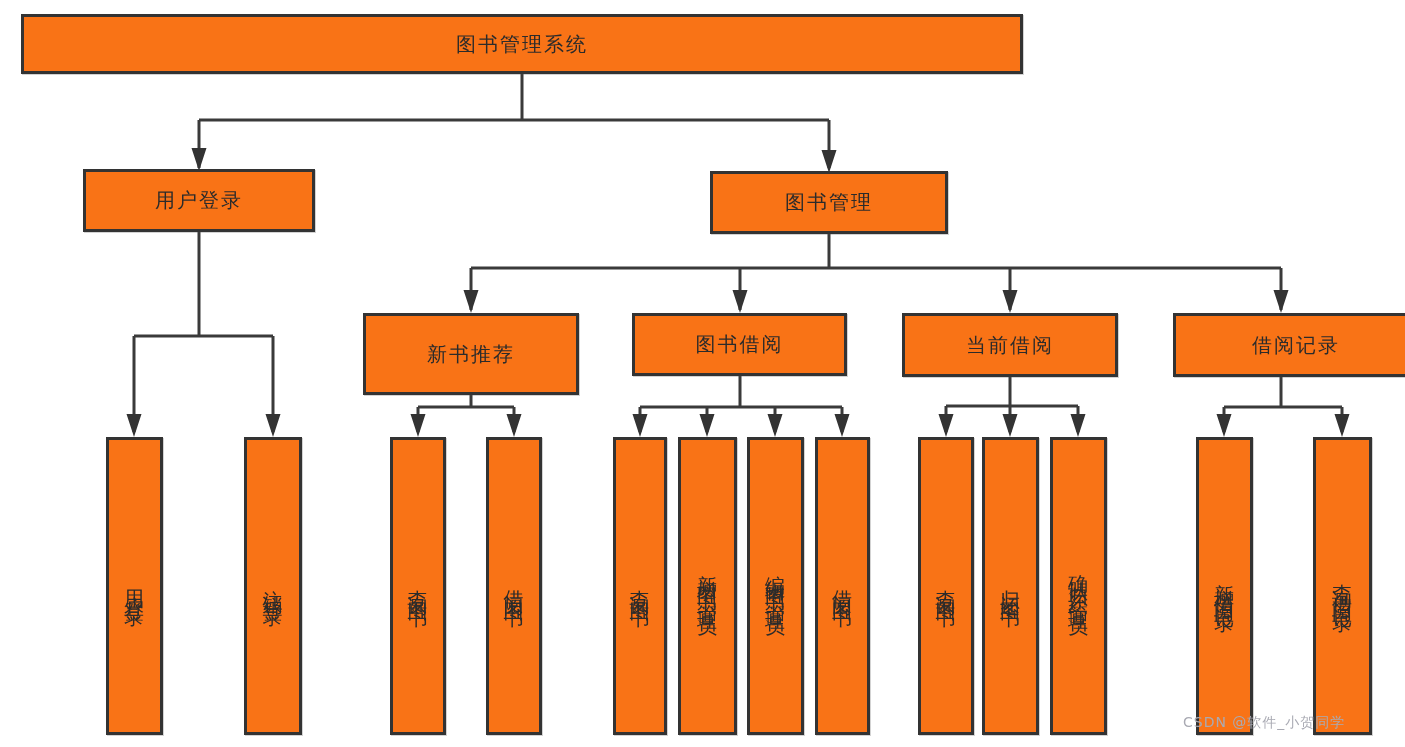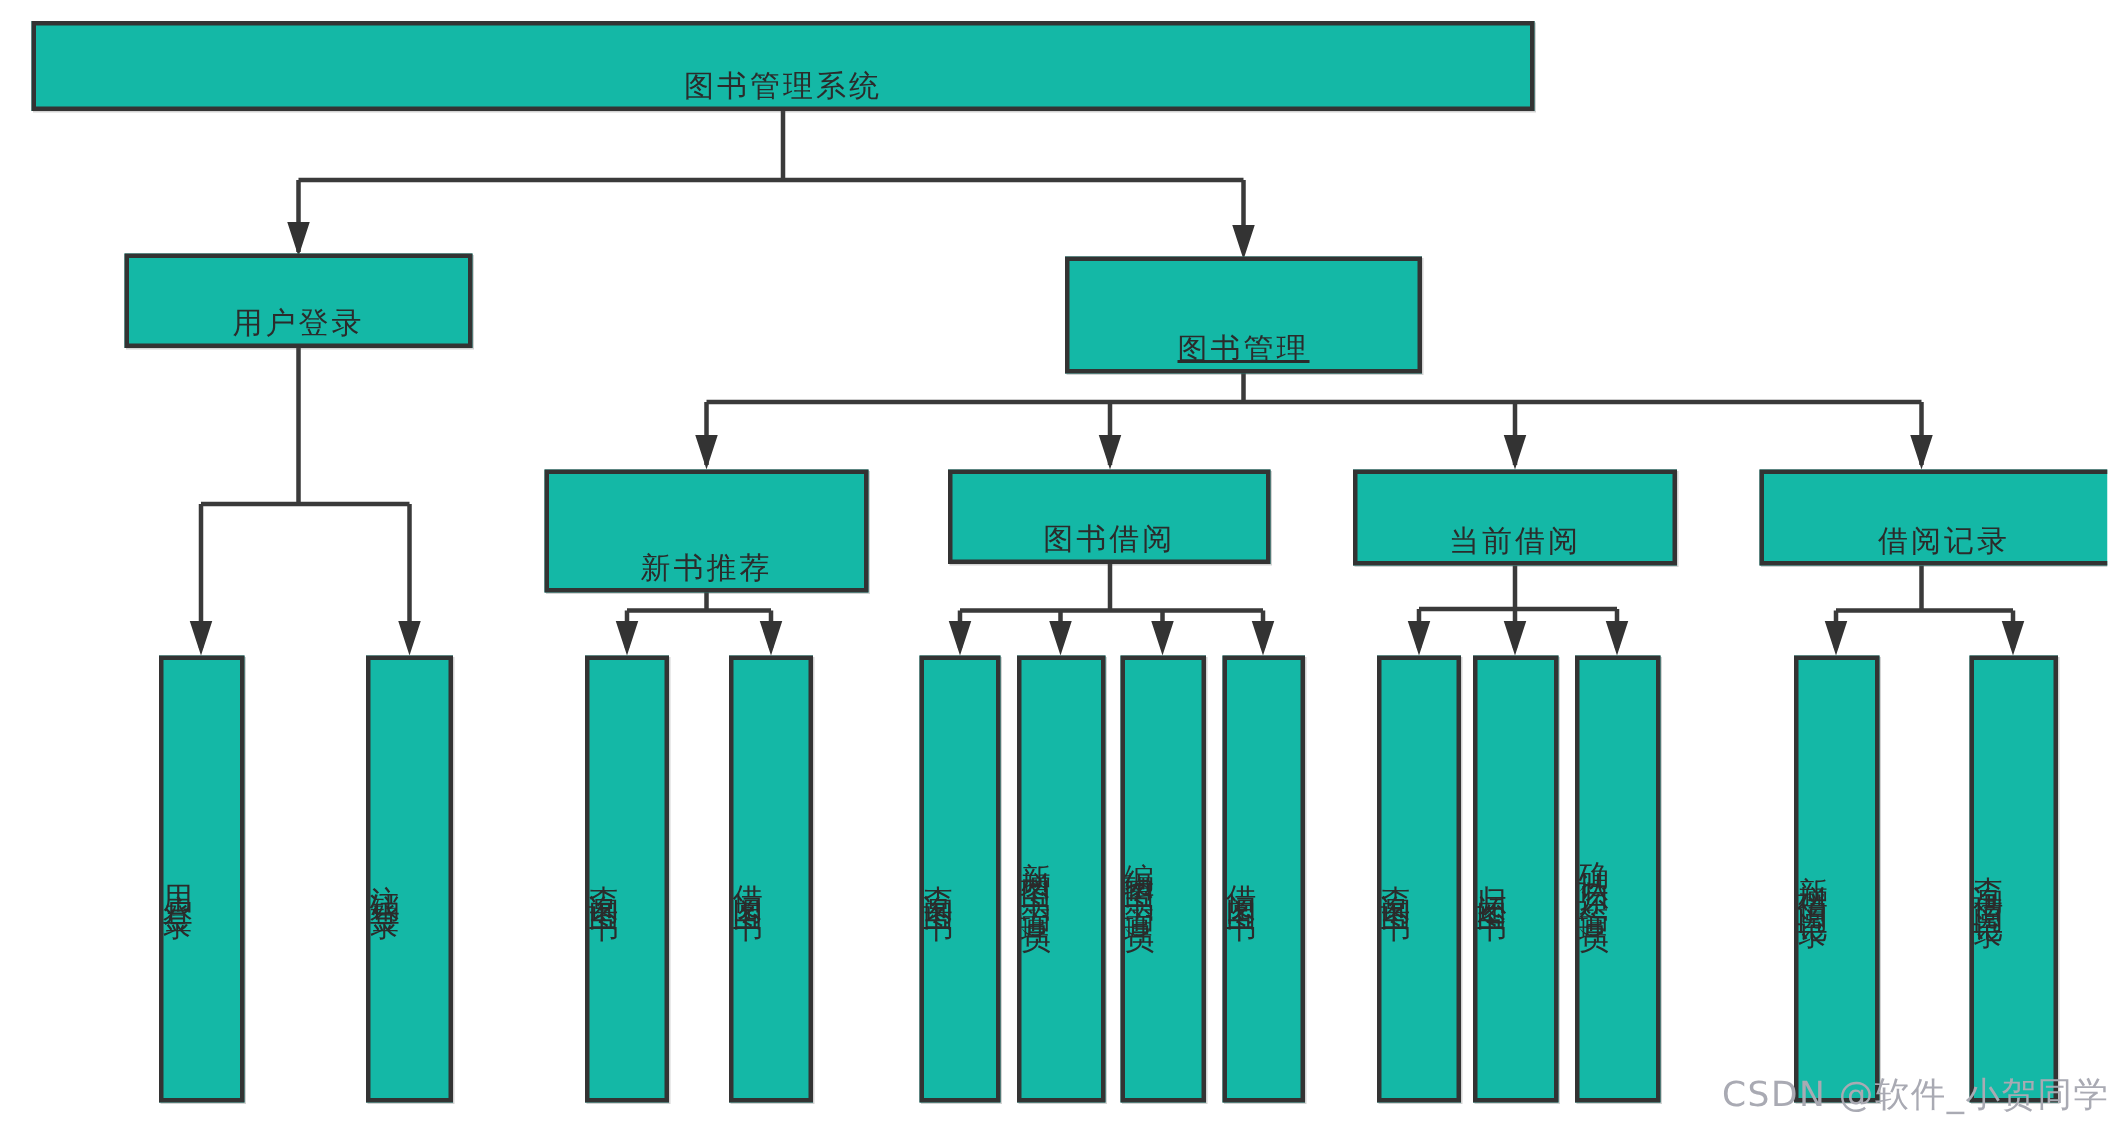--- a/index.html
+++ b/index.html
@@ -14,67 +14,67 @@
   svg.lines {
     position: absolute;
     left: 0; top: 0;
     width: 1405px; height: 747px;
     z-index: 1;
   }
   .node {
     position: absolute;
     box-sizing: border-box;
     border: 3px solid #333333;
-    background: #14b8a6;
+    background: #f97316;
     color: #2b2b2b;
     display: flex;
-    align-items: flex-end;
+    align-items: center;
     justify-content: center;
     z-index: 2;
     box-shadow: 1px 1px 0 rgba(80,80,80,0.25);
   }
   .h {
     font-size: 20px;
     letter-spacing: 2px;
     white-space: nowrap;
   }
   .v {
     writing-mode: vertical-rl;
     text-orientation: mixed;
     font-size: 20px;
     letter-spacing: 6px;
     line-height: 1;
     padding: 8px 0;
   }
   
   .root-box   { left: 21px;   top: 14px;  width: 1002px; height: 60px; }
   .l2-0 { left: 83px;   top: 169px; width: 232px; height: 63px; }
-  .l2-1 { left: 710px;  top: 171px; width: 238px; height: 78px; text-decoration: underline; }
+  .l2-1 { left: 710px;  top: 171px; width: 238px; height: 63px; }
   .l3-0 { left: 363px;  top: 313px; width: 216px; height: 82px; }
   .l3-1 { left: 632px;  top: 313px; width: 215px; height: 63px; }
   .l3-2 { left: 902px;  top: 313px; width: 216px; height: 64px; }
   .l3-3 { left: 1173px; top: 313px; width: 246px; height: 64px; }
   .lf-0  { left: 106px;  top: 437px; width: 57px; height: 298px; }
   .lf-1  { left: 244px;  top: 437px; width: 58px; height: 298px; }
   .lf-2  { left: 390px;  top: 437px; width: 56px; height: 298px; }
   .lf-3  { left: 486px;  top: 437px; width: 56px; height: 298px; }
   .lf-4  { left: 613px;  top: 437px; width: 54px; height: 298px; }
   .lf-5  { left: 678px;  top: 437px; width: 59px; height: 298px; }
   .lf-6  { left: 747px;  top: 437px; width: 57px; height: 298px; }
   .lf-7  { left: 815px;  top: 437px; width: 55px; height: 298px; }
   .lf-8  { left: 918px;  top: 437px; width: 56px; height: 298px; }
   .lf-9  { left: 982px;  top: 437px; width: 57px; height: 298px; }
   .lf-10 { left: 1050px; top: 437px; width: 57px; height: 298px; }
   .lf-11 { left: 1196px; top: 437px; width: 57px; height: 298px; }
   .lf-12 { left: 1313px; top: 437px; width: 59px; height: 298px; }
   .watermark {
     position: absolute;
-    left: 1148px;
+    left: 1183px;
     top: 714px;
-    font-size: 23px;
+    font-size: 14px;
     color: #a9aab3;
     z-index: 5;
     white-space: nowrap;
     letter-spacing: 1px;
     text-align: center;
   }
 </style>
 </head>
 <body>
 

